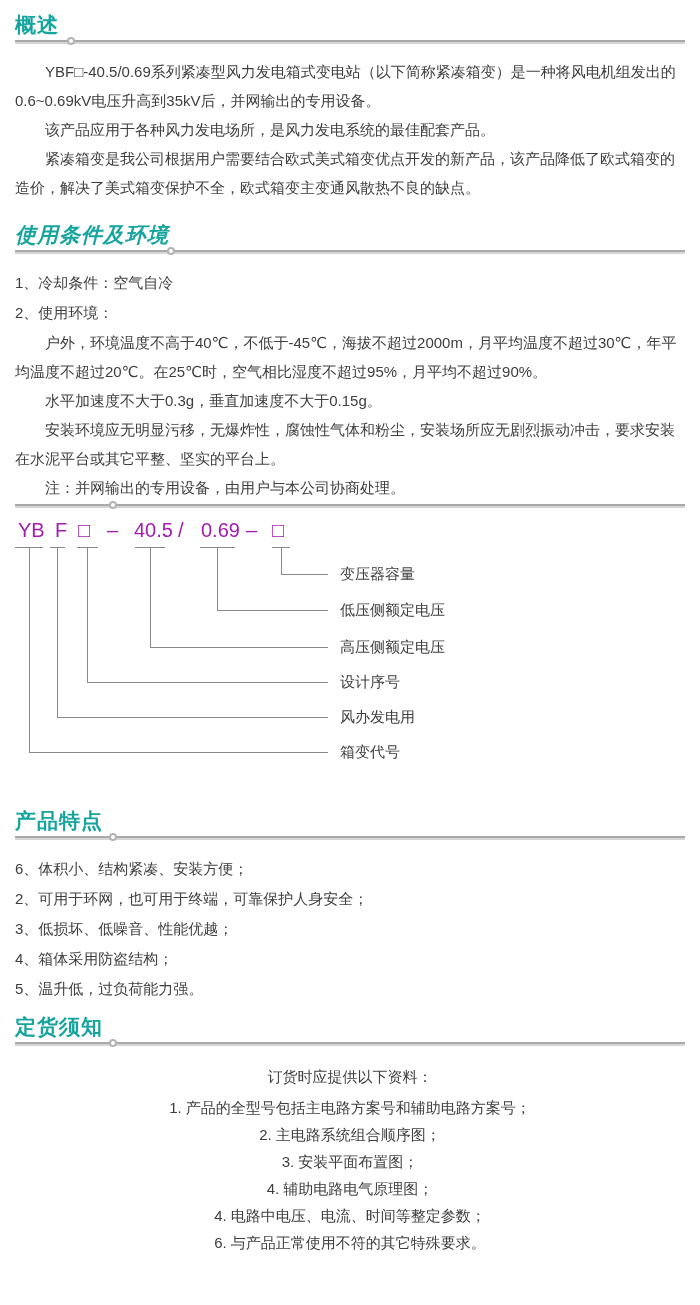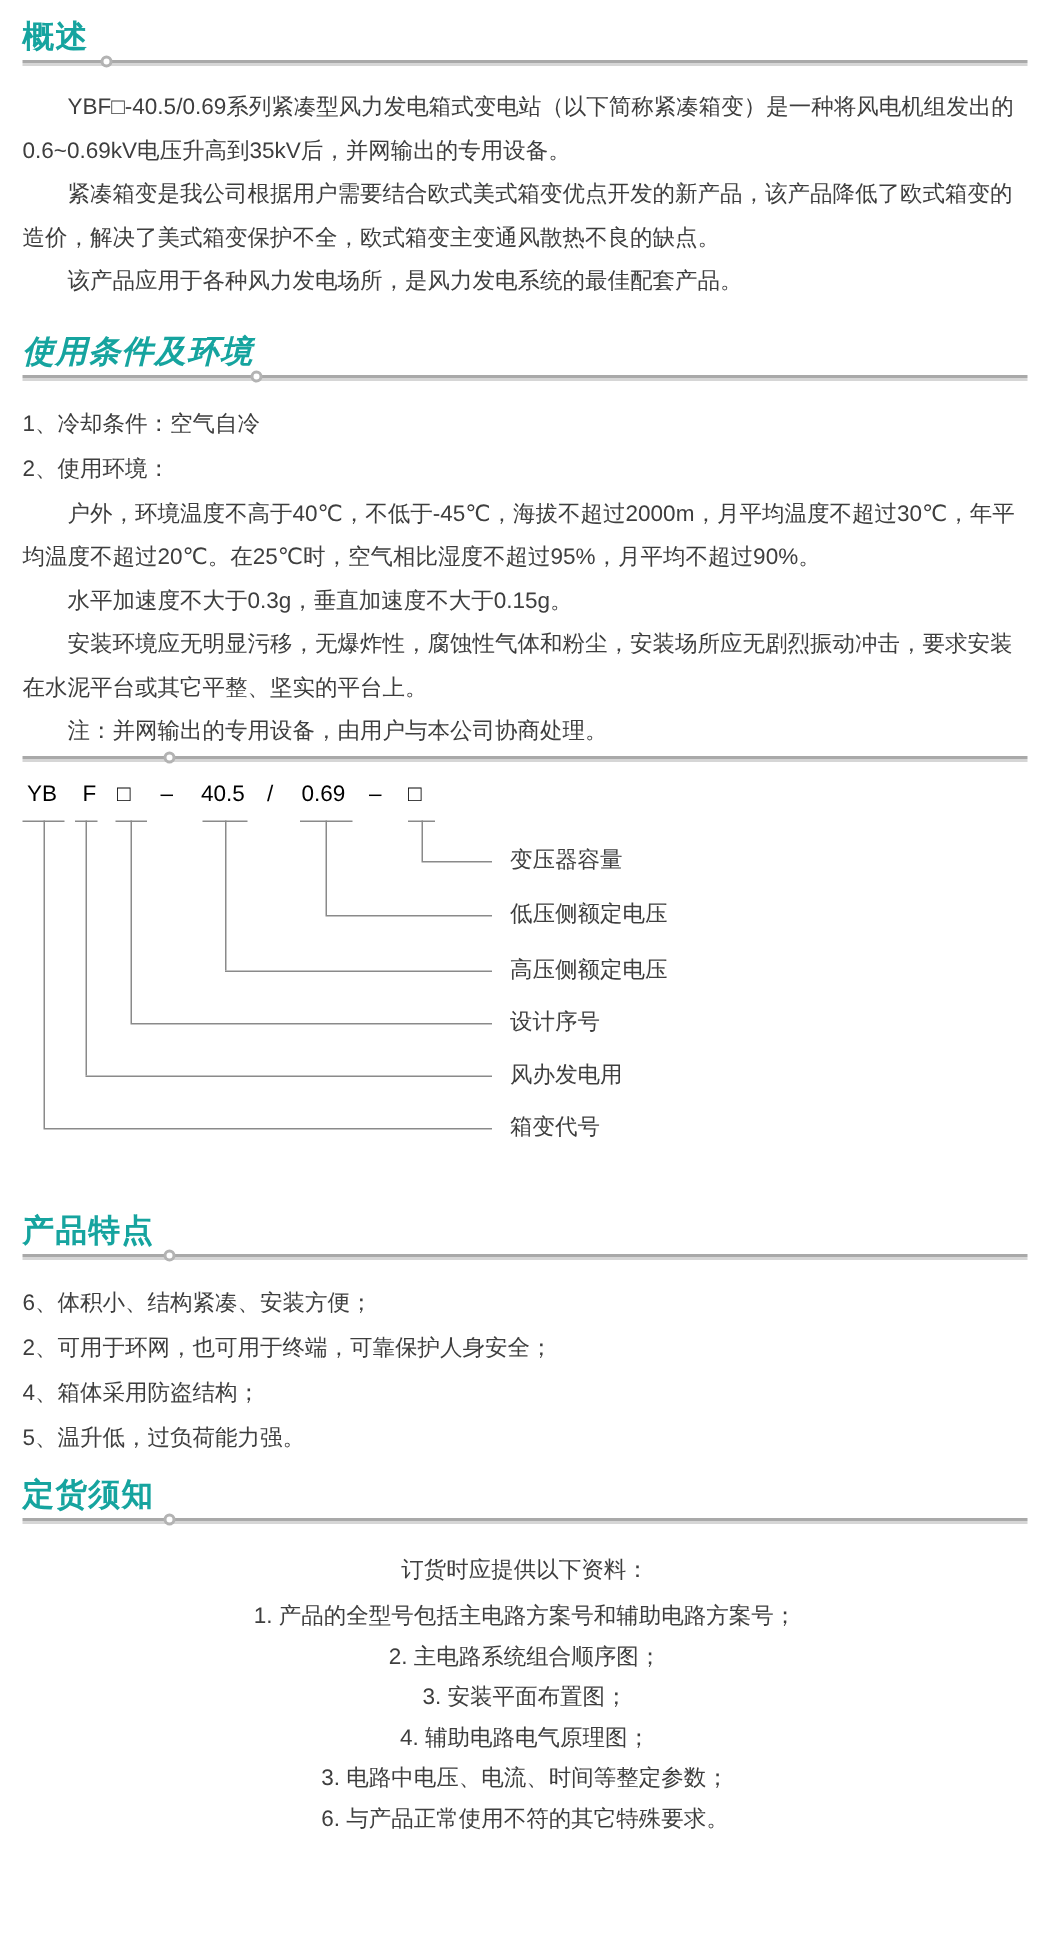--- a/index.html
+++ b/index.html
@@ -60,23 +60,23 @@
   .sec-gap-10 { margin-top: 10px; }
 
   .model-diagram {
     position: relative;
     margin-top: 12px;
     height: 252px;
   }
   .model-token {
     position: absolute;
     top: 0;
-    font-size: 15px;
+    font-size: 20px;
     line-height: 20px;
-    color: #000000;
+    color: #a21caf;
   }
   .tick, .vline, .hline {
     position: absolute;
     background: #8a8a8a;
   }
   .tick  { height: 1px; top: 27px; }
   .vline { width: 1px; top: 27px; }
   .hline { height: 1px; }
   .model-label {
     position: absolute;
@@ -92,22 +92,22 @@
 
 <div class="page">
 
   <section>
     <h2 class="section-title">概述</h2>
     <div class="divider">
       <span class="ring" style="left:52px"></span>
     </div>
     <div class="para-block">
       <p class="body-line indent">YBF□-40.5/0.69系列紧凑型风力发电箱式变电站（以下简称紧凑箱变）是一种将风电机组发出的0.6~0.69kV电压升高到35kV后，并网输出的专用设备。</p>
+      <p class="body-line indent">该产品应用于各种风力发电场所，是风力发电系统的最佳配套产品。</p>
       <p class="body-line indent">紧凑箱变是我公司根据用户需要结合欧式美式箱变优点开发的新产品，该产品降低了欧式箱变的造价，解决了美式箱变保护不全，欧式箱变主变通风散热不良的缺点。</p>
-      <p class="body-line indent">该产品应用于各种风力发电场所，是风力发电系统的最佳配套产品。</p>
     </div>
   </section>
 
   <section>
     <h2 class="section-title sec-gap-20">使用条件及环境</h2>
     <div class="divider">
       <span class="ring" style="left:152px"></span>
     </div>
     <div class="list">
       <div class="list-item">1、冷却条件：空气自冷</div>
@@ -169,34 +169,35 @@
   </section>
 
   <section>
     <h2 class="section-title sec-gap-36">产品特点</h2>
     <div class="divider">
       <span class="ring" style="left:94px"></span>
     </div>
     <div class="list">
       <div class="list-item">6、体积小、结构紧凑、安装方便；</div>
       <div class="list-item">2、可用于环网，也可用于终端，可靠保护人身安全；</div>
+      <div class="list-item">3、低损坏、低噪音、性能优越；</div>
       <div class="list-item">4、箱体采用防盗结构；</div>
       <div class="list-item">5、温升低，过负荷能力强。</div>
     </div>
   </section>
 
   <section>
     <h2 class="section-title sec-gap-10">定货须知</h2>
     <div class="divider">
       <span class="ring" style="left:94px"></span>
     </div>
     <div class="list ordering-list">
       <div class="ordering-intro">订货时应提供以下资料：</div>
       <div class="list-item">1. 产品的全型号包括主电路方案号和辅助电路方案号；</div>
       <div class="list-item">2. 主电路系统组合顺序图；</div>
       <div class="list-item">3. 安装平面布置图；</div>
       <div class="list-item">4. 辅助电路电气原理图；</div>
-      <div class="list-item">3. 电路中电压、电流、时间等整定参数；</div>
+      <div class="list-item">4. 电路中电压、电流、时间等整定参数；</div>
       <div class="list-item">6. 与产品正常使用不符的其它特殊要求。</div>
     </div>
   </section>
 
 </div>
 
 </body></html>

